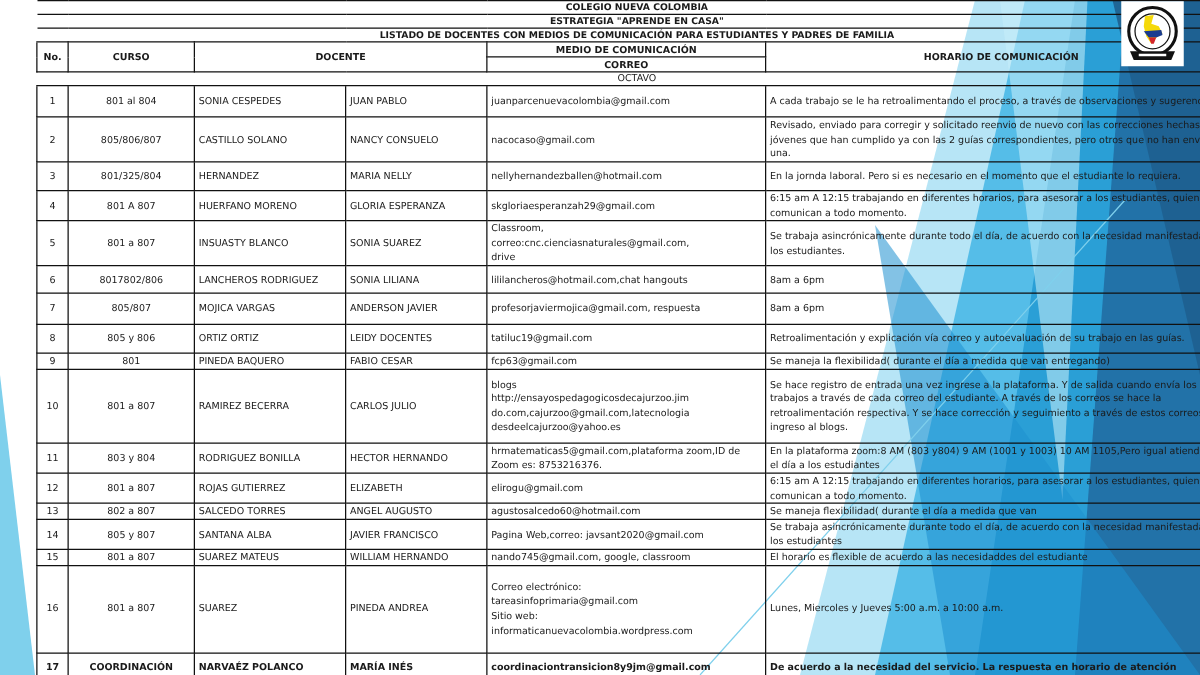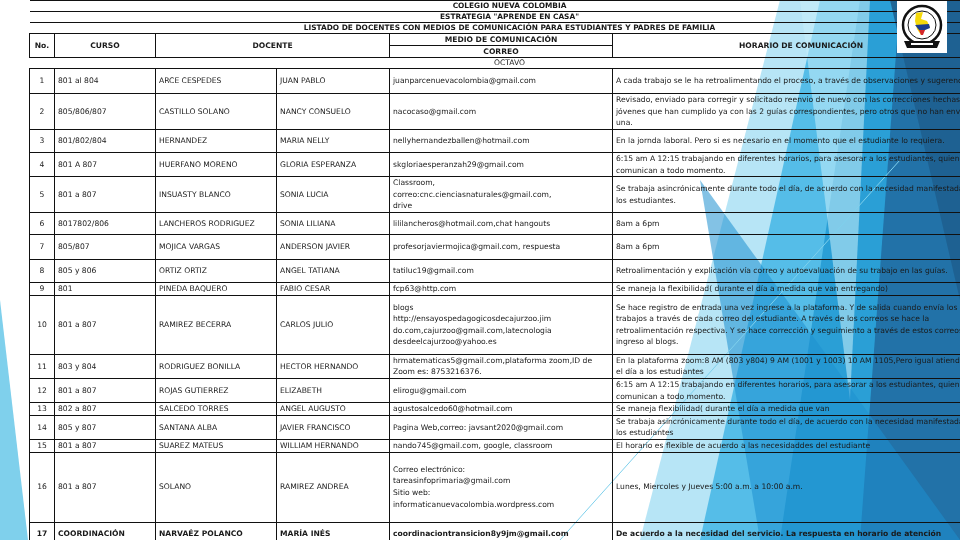--- a/index.html
+++ b/index.html
@@ -19,21 +19,21 @@
     padding:0 3px;
     vertical-align:middle;
     overflow:hidden;
     line-height:11.6px;
     background:rgba(255,255,255,0.0);
   }
   th { font-weight:bold; text-align:center; }
   .title-row td { font-weight:bold; text-align:center; height:10px; line-height:10px; font-size:7.4px; border-left:none; border-right:none; }
   .hdr th { height:11px; line-height:11px; font-size:7.6px; }
   .sec td { font-weight:normal; text-align:center; height:10px; line-height:10px; border-left:none; border-right:none; }
-  td.c { }
+  td.c { text-align:center; }
   td.num { text-align:center; }
   .bold td { font-weight:bold; }
   .logo {
     position:absolute; left:897px; top:1px; width:50px; height:52px;
     background:#ffffff; z-index:2; display:flex; align-items:center; justify-content:center;
   }
 </style>
 </head>
 <body>
 
@@ -79,58 +79,58 @@
   <tr class="hdr">
     <th>CORREO</th>
   </tr>
   <tr class="sec">
     <td colspan="6">OCTAVO</td>
   </tr>
 
   <tr style="height:25px">
     <td class="num">1</td>
     <td class="c">801 al 804</td>
-    <td>ARCE CESPEDES</td>
+    <td>SONIA CESPEDES</td>
     <td>JUAN PABLO</td>
     <td>juanparcenuevacolombia@gmail.com</td>
     <td>A cada trabajo se le ha retroalimentando el proceso, a través de observaciones y sugerencias</td>
   </tr>
 
   <tr style="height:36px">
     <td class="num">2</td>
     <td class="c">805/806/807</td>
     <td>CASTILLO SOLANO</td>
     <td>NANCY CONSUELO</td>
     <td>nacocaso@gmail.com</td>
     <td>Revisado,  enviado para corregir y solicitado reenvio  de nuevo con las correcciones hechas. Hay jóvenes que han cumplido ya con las 2 guías correspondientes,  pero otros que no han enviado ni una.</td>
   </tr>
 
   <tr style="height:23px">
     <td class="num">3</td>
-    <td class="c">801/802/804</td>
+    <td class="c">801/325/804</td>
     <td>HERNANDEZ</td>
     <td>MARIA NELLY</td>
     <td>nellyhernandezballen@hotmail.com</td>
     <td>En la jornda laboral. Pero si es necesario en el momento que el estudiante lo requiera.</td>
   </tr>
 
   <tr style="height:23px">
     <td class="num">4</td>
     <td class="c">801 A 807</td>
     <td>HUERFANO MORENO</td>
     <td>GLORIA ESPERANZA</td>
     <td>skgloriaesperanzah29@gmail.com</td>
     <td>6:15 am  A 12:15   trabajando en diferentes horarios, para asesorar a los estudiantes, quienes se comunican a todo momento.</td>
   </tr>
 
   <tr style="height:36px">
     <td class="num">5</td>
     <td class="c">801 a 807</td>
     <td>INSUASTY BLANCO</td>
-    <td>SONIA LUCIA</td>
+    <td>SONIA SUAREZ</td>
     <td>
       <div>Classroom,</div>
       <div>correo:cnc.cienciasnaturales@gmail.com,</div>
       <div>drive</div>
     </td>
     <td>Se trabaja asincrónicamente durante todo el día, de acuerdo con la necesidad manifestada por los estudiantes.</td>
   </tr>
 
   <tr style="height:22px">
     <td class="num">6</td>
@@ -147,31 +147,31 @@
     <td>MOJICA VARGAS</td>
     <td>ANDERSON JAVIER</td>
     <td>profesorjaviermojica@gmail.com, respuesta</td>
     <td>8am a 6pm</td>
   </tr>
 
   <tr style="height:23px">
     <td class="num">8</td>
     <td class="c">805 y 806</td>
     <td>ORTIZ ORTIZ</td>
-    <td>ANGEL TATIANA</td>
+    <td>LEIDY DOCENTES</td>
     <td>tatiluc19@gmail.com</td>
     <td>Retroalimentación y explicación vía correo y autoevaluación de su trabajo en las guías.</td>
   </tr>
 
   <tr style="height:11px">
     <td class="num">9</td>
     <td class="c">801</td>
     <td>PINEDA BAQUERO</td>
     <td>FABIO CESAR</td>
-    <td>fcp63@http.com</td>
+    <td>fcp63@gmail.com</td>
     <td style="white-space:nowrap">Se maneja la flexibilidad( durante el día a medida que van entregando)</td>
   </tr>
 
   <tr style="height:59px">
     <td class="num">10</td>
     <td class="c">801 a 807</td>
     <td>RAMIREZ BECERRA</td>
     <td>CARLOS JULIO</td>
     <td>
       <div>blogs</div>
@@ -223,22 +223,22 @@
     <td class="c">801 a 807</td>
     <td>SUAREZ MATEUS</td>
     <td style="white-space:nowrap">WILLIAM HERNANDO</td>
     <td style="white-space:nowrap">nando745@gmail.com, google, classroom</td>
     <td style="white-space:nowrap">El horario es flexible de acuerdo a las necesidaddes del estudiante</td>
   </tr>
 
   <tr style="height:70px">
     <td class="num">16</td>
     <td class="c">801 a 807</td>
-    <td>SOLANO</td>
-    <td>RAMIREZ ANDREA</td>
+    <td>SUAREZ</td>
+    <td>PINEDA ANDREA</td>
     <td>
       <div>Correo electrónico:</div>
       <div>tareasinfoprimaria@gmail.com</div>
       <div>Sitio web:</div>
       <div>informaticanuevacolombia.wordpress.com</div>
     </td>
     <td>Lunes, Miercoles y Jueves 5:00 a.m. a 10:00 a.m.</td>
   </tr>
 
   <tr class="bold" style="height:24px">

